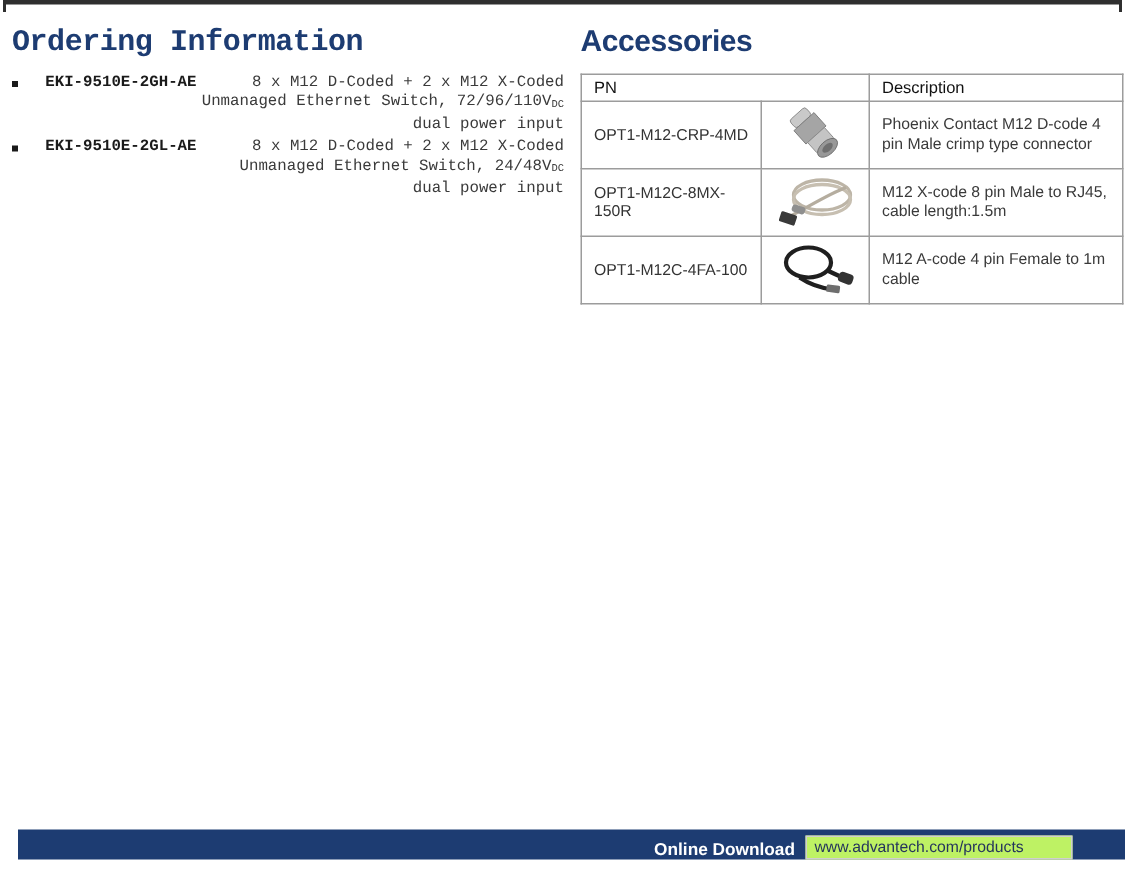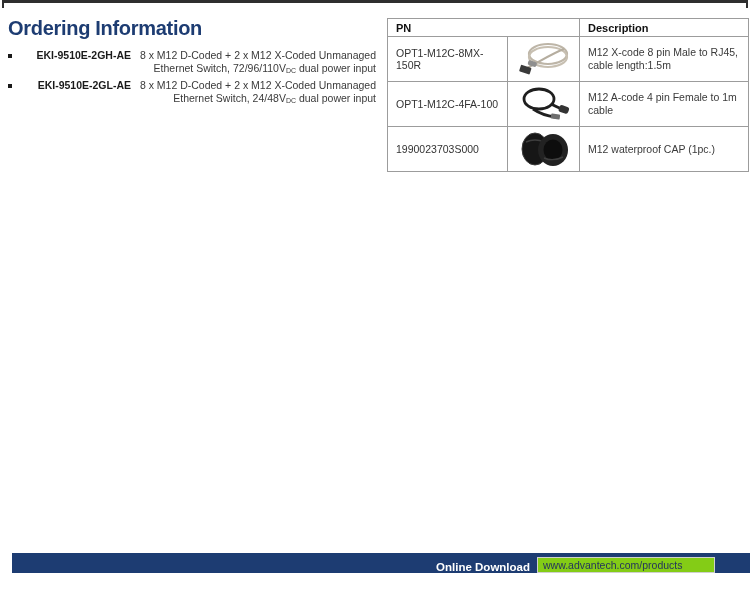--- a/index.html
+++ b/index.html
@@ -19,54 +19,54 @@
 
   h2.section-title {
     font-size: 20px;
     font-weight: bold;
     letter-spacing: -0.3px;
     color: #1d3c72;
     margin-bottom: 9px;
   }
 
   
-  .col-left { position: absolute; left: 8px; top: 17px; width: 368px; }
+  .col-left { position: absolute; left: 8px; top: 17px; width: 368px; font-family: Liberation Mono, monospace; }
   .order-list { margin-top: 2px; }
   .order-item { display: flex; align-items: flex-start; margin-bottom: 2px; text-align: right; }
   .bullet-square { width: 4px; height: 4px; background: #1a1a1a; margin-top: 5px; flex: 0 0 4px; }
   .order-model {
     flex: 0 0 111px; margin-left: 8px;
     font-size: 10.5px; font-weight: bold; color: #1a1a1a; line-height: 13px;
   }
   .order-desc { flex: 1; font-size: 10.5px; line-height: 13px; color: #3a3a3a; }
   .order-desc sub { font-size: 7px; vertical-align: -1px; }
 
   
   .col-right { position: absolute; left: 387px; top: 17px; width: 361px; }
   table.acc-table { border-collapse: collapse; width: 361px; table-layout: fixed; margin-top: 1px; }
   .acc-table th, .acc-table td { border: 1px solid #9c9c9c; vertical-align: middle; }
   .acc-table th {
     height: 18px; text-align: left; padding: 1px 0 1px 8px;
-    font-size: 11px; font-weight: bold; color: #111;
+    font-size: 11px; font-weight: normal; color: #111;
   }
   .acc-table td { height: 45px; }
   td.pn-cell { padding-left: 8px; font-size: 10.5px; color: #333; }
   td.photo-cell { text-align: center; }
   td.desc-cell { padding: 4px 6px 4px 8px; font-size: 10.5px; line-height: 13px; color: #3a3a3a; }
 
   
   .footer-bar {
     position: absolute; left: 12px; top: 553px; width: 750px; height: 20px;
     background: #1d3c72;
     display: flex; align-items: flex-end; justify-content: flex-end;
     padding-right: 47px;
   }
   .footer-label { color: #ffffff; font-weight: bold; font-size: 11.5px; margin-right: 7px; white-space: nowrap; }
   .footer-url-box {
-    background: #84cc16; border: 1px solid #cfcfcf;
+    background: #bef264; border: 1px solid #cfcfcf;
     width: 178px; height: 16px;
     display: flex; align-items: center; padding: 0 5px;
     font-size: 10.5px; color: #25355c;
     overflow: hidden; white-space: nowrap;
   }
 
   svg.photo { display: block; margin: 0 auto; }
 </style>
 </head>
 <body>
@@ -86,35 +86,51 @@
     </div>
     <div class="order-item">
       <span class="bullet-square"></span>
       <span class="order-model">EKI-9510E-2GL-AE</span>
       <span class="order-desc"><span>8 x M12 D-Coded + 2 x M12 X-Coded Unmanaged Ethernet Switch, 24/48V</span><sub>DC</sub><span> dual power input</span></span>
     </div>
   </div>
 </div>
 
 <div class="col-right">
+  <h2 class="section-title">Accessories</h2>
 
   <table class="acc-table">
     <colgroup>
         <col style="width:120px">
         <col style="width:72px">
         <col style="width:169px">
       </colgroup>
     <thead>
       <tr>
         <th colspan="2">PN</th>
         <th>Description</th>
       </tr>
     </thead>
     <tbody>
 
+      <tr>
+        <td class="pn-cell">OPT1-M12-CRP-4MD</td>
+        <td class="photo-cell">
+          <svg class="photo" width="46" height="42" viewBox="0 0 46 42">
+            <g transform="rotate(-42 23 21)">
+              <rect x="16" y="2" width="14" height="7" rx="2" fill="#c9c9c9" stroke="#8a8a8a" stroke-width="0.6"></rect>
+              <rect x="14" y="9" width="18" height="12" fill="#a5a5a5" stroke="#7c7c7c" stroke-width="0.6"></rect>
+              <rect x="15.5" y="21" width="15" height="9" fill="#c4c4c4" stroke="#8a8a8a" stroke-width="0.6"></rect>
+              <ellipse cx="23" cy="32.5" rx="8" ry="4.5" fill="#989898" stroke="#6e6e6e" stroke-width="0.6"></ellipse>
+              <ellipse cx="23" cy="32.5" rx="4.2" ry="2.3" fill="#6f6f6f"></ellipse>
+            </g>
+          </svg>
+        </td>
+        <td class="desc-cell">Phoenix Contact M12 D-code 4 pin Male crimp type connector</td>
+      </tr>
 
 
 
 
       <tr>
         <td class="pn-cell">OPT1-M12C-8MX-150R</td>
         <td class="photo-cell">
           <svg class="photo" width="58" height="40" viewBox="0 0 58 40">
             <ellipse cx="33" cy="15" rx="19" ry="10" fill="none" stroke="#bdb5a7" stroke-width="2.2"></ellipse>
             <ellipse cx="33" cy="18" rx="19" ry="10" fill="none" stroke="#c7bfb1" stroke-width="2.2"></ellipse>
@@ -133,34 +149,20 @@
             <ellipse cx="24" cy="15" rx="15" ry="10" fill="none" stroke="#1f1f1f" stroke-width="2.8"></ellipse>
             <path d="M36 20 C42 23, 46 25, 50 26" fill="none" stroke="#1f1f1f" stroke-width="2.8"></path>
             <rect x="44" y="22" width="10" height="7" rx="2.5" fill="#333333" transform="rotate(20 49 25)"></rect>
             <path d="M18 25 C24 29, 32 32, 40 33" fill="none" stroke="#1f1f1f" stroke-width="2.8"></path>
             <rect x="36" y="30" width="9" height="5" rx="1" fill="#6e6e6e" transform="rotate(8 40 32)"></rect>
           </svg>
         </td>
         <td class="desc-cell">M12 A-code 4 pin Female to 1m cable</td>
       </tr>
 
-      <tr>
-        <td class="pn-cell">1990023703S000</td>
-        <td class="photo-cell">
-          <svg class="photo" width="52" height="42" viewBox="0 0 52 42">
-            <ellipse cx="17" cy="21" rx="13" ry="16" fill="#161616"></ellipse>
-            <ellipse cx="17" cy="21" rx="13" ry="16" fill="none" stroke="#3c3c3c" stroke-width="1"></ellipse>
-            <path d="M8 14 Q17 10 26 14" stroke="#3e3e3e" stroke-width="1.4" fill="none"></path>
-            <ellipse cx="35" cy="22" rx="15" ry="16" fill="#222222"></ellipse>
-            <ellipse cx="35" cy="22" rx="9.5" ry="10.5" fill="#0d0d0d"></ellipse>
-            <path d="M26 30 Q35 34 45 29" stroke="#3e3e3e" stroke-width="1.4" fill="none"></path>
-          </svg>
-        </td>
-        <td class="desc-cell">M12 waterproof CAP (1pc.)</td>
-      </tr>
     </tbody>
   </table>
 </div>
 
 <div class="footer-bar">
   <span class="footer-label">Online Download</span>
   <span class="footer-url-box">
     <span>www.advantech.com/products</span>
   </span>
 </div>

